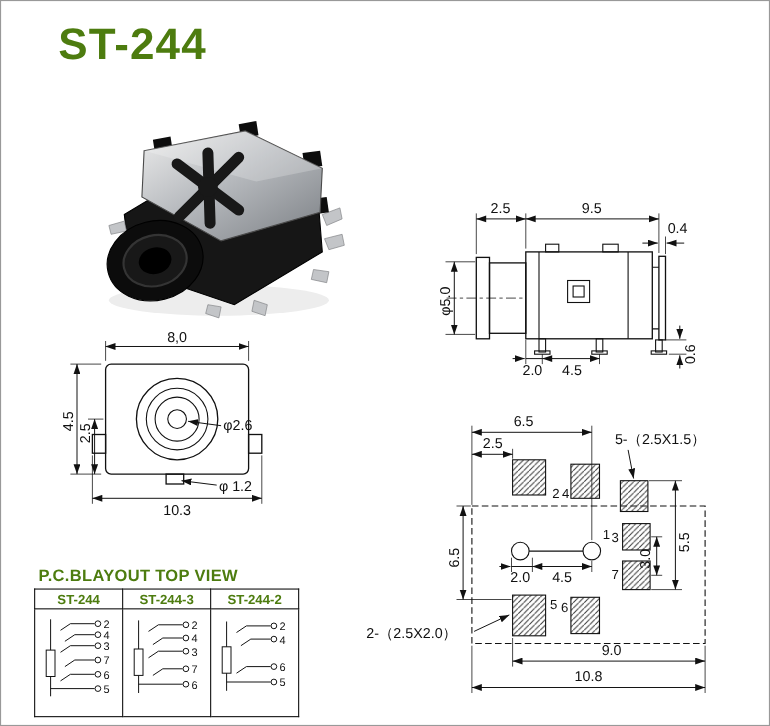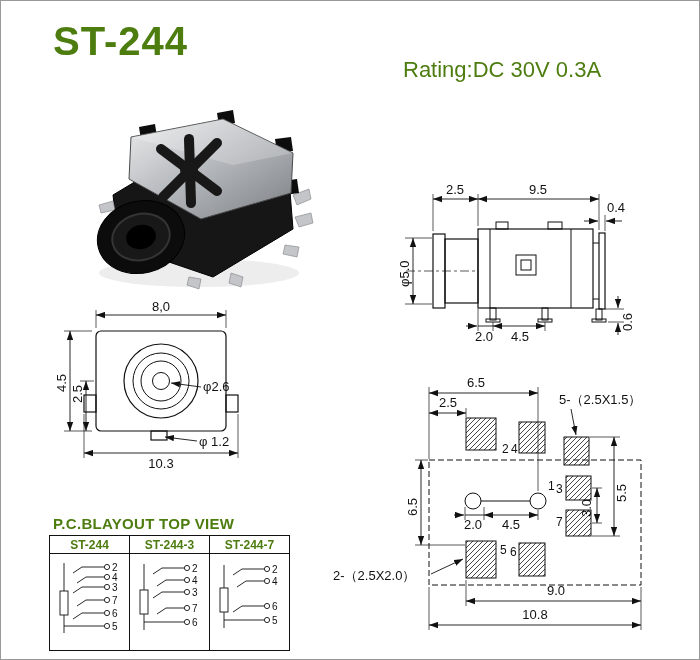--- a/index.html
+++ b/index.html
@@ -10,34 +10,33 @@
   .drawing{position:absolute;}
   svg text{font-family:"Liberation Sans",sans-serif;fill:#111;font-size:13px;}
   svg .pin-num{font-size:12px;}
   svg .sch-num{font-size:10px;}
   .ext{stroke:#111;stroke-width:0.7;fill:none;}
   .dim{stroke:#111;stroke-width:0.9;fill:none;}
   .out{stroke:#111;stroke-width:1.2;fill:none;}
   .out2{stroke:#111;stroke-width:1;fill:none;}
   .pad{stroke:#111;stroke-width:1;}
   .sch{stroke:#111;stroke-width:0.9;fill:none;}
-  .tbl-wrap{position:absolute;left:48px;top:514px;}
+  .tbl-wrap{position:absolute;left:30px;top:514px;}
   .tbl-title{font-size:15px;font-weight:bold;margin:0 0 3px 4px;letter-spacing:0.3px;}
   table.pcl{border-collapse:collapse;}
   table.pcl th,table.pcl td{border:1px solid #111;padding:0;}
   table.pcl th{font-size:12px;font-weight:bold;width:79px;height:17px;text-align:center;}
   table.pcl td{height:92px;vertical-align:top;}
 </style>
 </head>
 <body>
 
 <div class="page">
 
   <div class="title">ST-244</div>
-  <div class="rating">Rating:DC 30V 0.3A</div>
 
   <svg class="drawing" style="left:70px;top:76px" width="250" height="218" viewBox="0 0 250 218">
     <defs>
       <linearGradient id="pmetal" x1="0" y1="0" x2="1" y2="1">
         <stop offset="0" stop-color="#ececec"></stop>
         <stop offset="0.45" stop-color="#b8bbbf"></stop>
         <stop offset="1" stop-color="#7c8085"></stop>
       </linearGradient>
     </defs>
     <ellipse cx="128" cy="196" rx="100" ry="14" fill="#ededed"></ellipse>
@@ -270,21 +269,21 @@
     <text x="214" y="246" text-anchor="middle">10.8</text>
   </svg>
 
   <div class="tbl-wrap">
     <div class="tbl-title">P.C.BLAYOUT TOP VIEW</div>
     <table class="pcl">
       <tbody>
           <tr>
         <th>ST-244</th>
         <th>ST-244-3</th>
-        <th>ST-244-7</th>
+        <th>ST-244-2</th>
       </tr>
       <tr>
         <td>
           <svg width="79" height="92" viewBox="0 0 79 92">
             <line class="sch" x1="14" y1="9" x2="14" y2="79"></line>
             <rect class="sch" x="10" y="37" width="8" height="24" style="fill:#fff"></rect>
             <line class="sch" x1="54" y1="13" x2="32" y2="13"></line>
                 <line class="sch" x1="32" y1="13" x2="23" y2="19"></line>
             <line class="sch" x1="54" y1="23" x2="36" y2="23"></line>
                 <line class="sch" x1="36" y1="23" x2="27" y2="29"></line>

